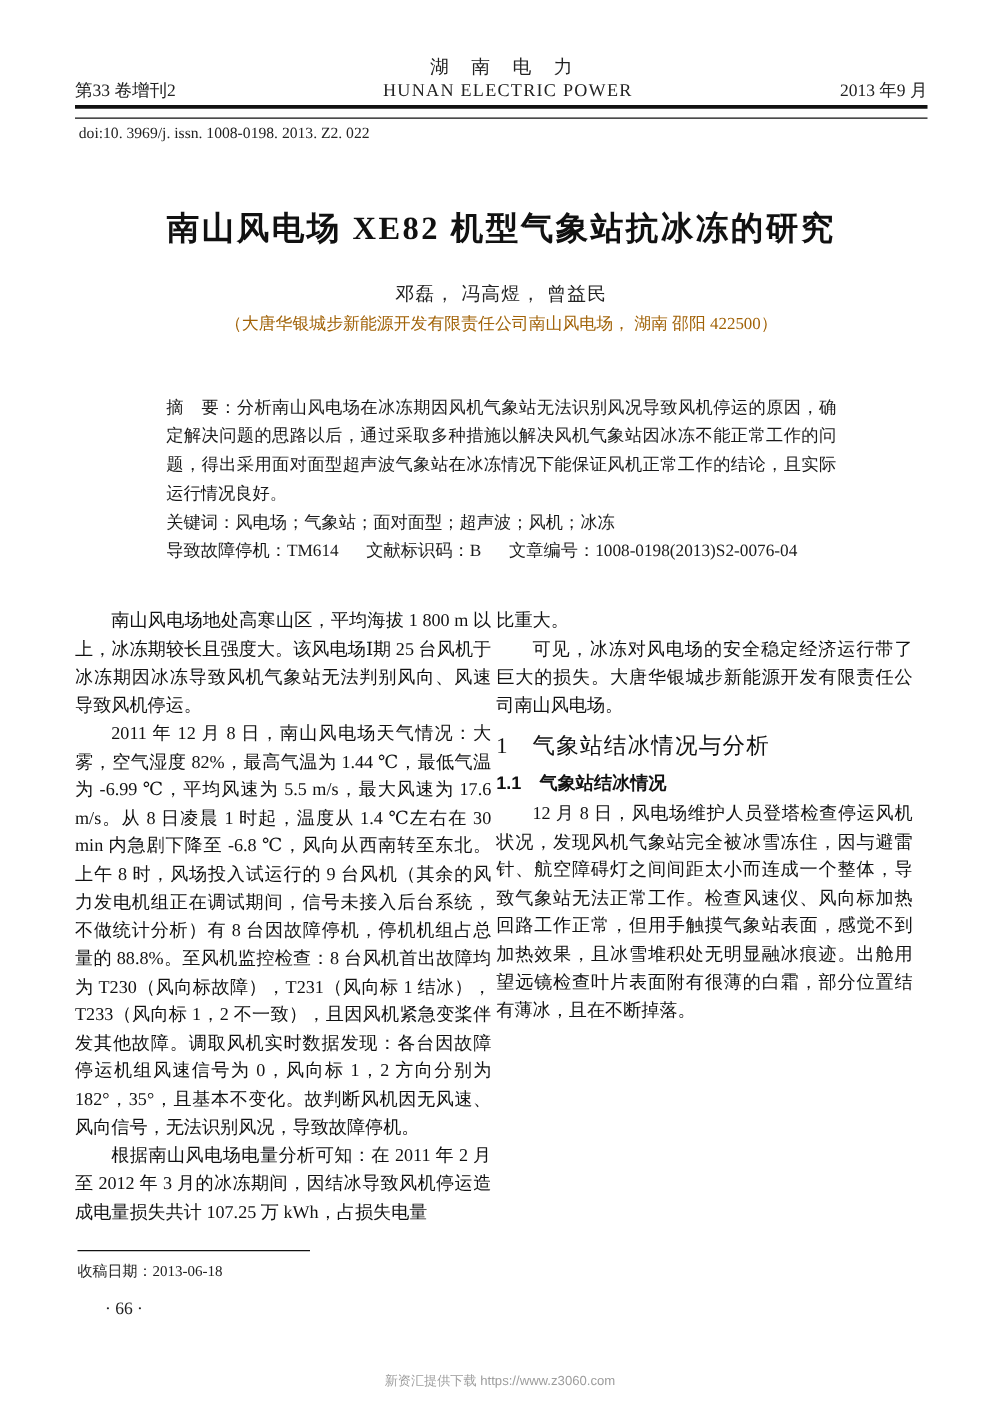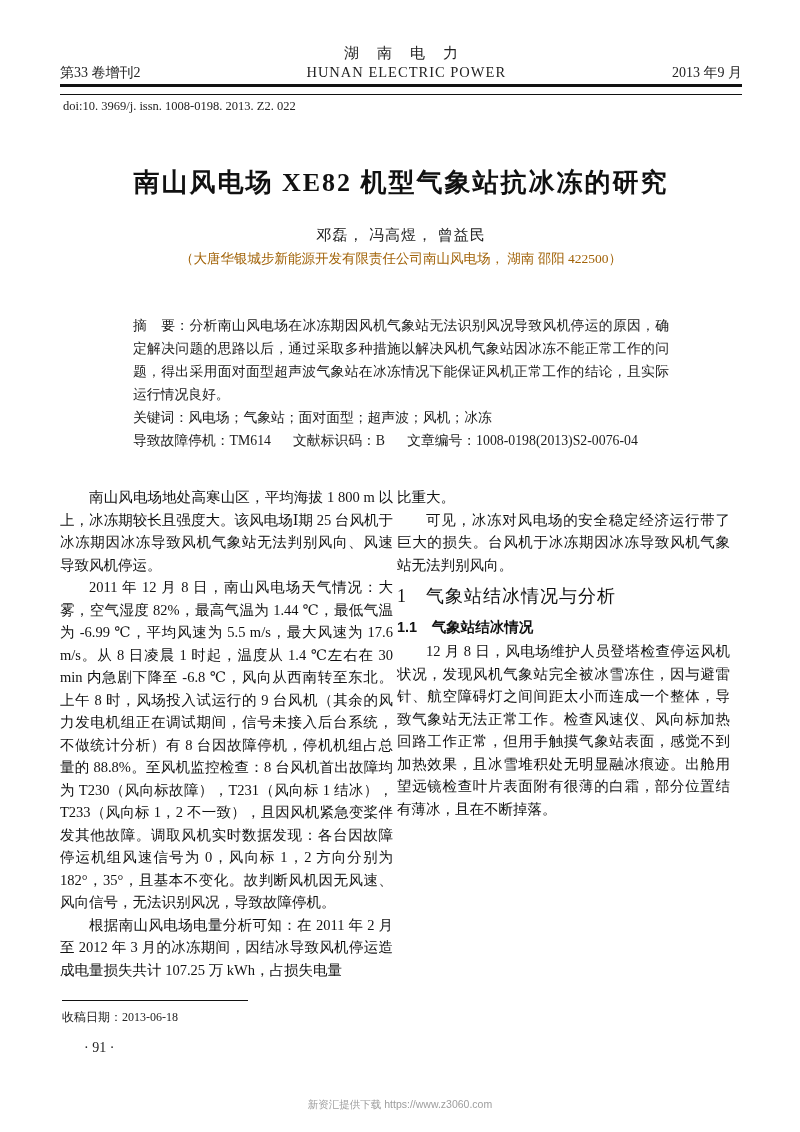--- a/index.html
+++ b/index.html
@@ -70,29 +70,29 @@
   </section>
 
   <main class="columns">
     <div class="col">
       <p>南山风电场地处高寒山区，平均海拔 1 800 m 以上，冰冻期较长且强度大。该风电场Ⅰ期 25 台风机于冰冻期因冰冻导致风机气象站无法判别风向、风速导致风机停运。</p>
       <p>2011 年 12 月 8 日，南山风电场天气情况：大雾，空气湿度 82%，最高气温为 1.44 ℃，最低气温为 -6.99 ℃，平均风速为 5.5 m/s，最大风速为 17.6 m/s。从 8 日凌晨 1 时起，温度从 1.4 ℃左右在 30 min 内急剧下降至 -6.8 ℃，风向从西南转至东北。上午 8 时，风场投入试运行的 9 台风机（其余的风力发电机组正在调试期间，信号未接入后台系统，不做统计分析）有 8 台因故障停机，停机机组占总量的 88.8%。至风机监控检查：8 台风机首出故障均为 T230（风向标故障），T231（风向标 1 结冰），T233（风向标 1，2 不一致），且因风机紧急变桨伴发其他故障。调取风机实时数据发现：各台因故障停运机组风速信号为 0，风向标 1，2 方向分别为 182°，35°，且基本不变化。故判断风机因无风速、风向信号，无法识别风况，导致故障停机。</p>
       <p>根据南山风电场电量分析可知：在 2011 年 2 月至 2012 年 3 月的冰冻期间，因结冰导致风机停运造成电量损失共计 107.25 万 kWh，占损失电量</p>
     </div>
     <div class="col">
       <p class="noindent">比重大。</p>
-      <p>可见，冰冻对风电场的安全稳定经济运行带了巨大的损失。台风机于冰冻期因冰冻导致风机气象站无法判别风向。</p>
+      <p>可见，冰冻对风电场的安全稳定经济运行带了巨大的损失。大唐华银城步新能源开发有限责任公司南山风电场。</p>
       <h2 class="sec-h2">1　气象站结冰情况与分析</h2>
       <h3 class="sec-h3">1.1　气象站结冰情况</h3>
       <p>12 月 8 日，风电场维护人员登塔检查停运风机状况，发现风机气象站完全被冰雪冻住，因与避雷针、航空障碍灯之间间距太小而连成一个整体，导致气象站无法正常工作。检查风速仪、风向标加热回路工作正常，但用手触摸气象站表面，感觉不到加热效果，且冰雪堆积处无明显融冰痕迹。出舱用望远镜检查叶片表面附有很薄的白霜，部分位置结有薄冰，且在不断掉落。</p>
     </div>
   </main>
 
   <div class="footnote">
     <div class="fn-rule"></div>
     <div><span>收稿日期：</span><span>2013-06-18</span></div>
   </div>
 
-  <div class="page-number">· 91 ·</div>
+  <div class="page-number">· 66 ·</div>
 
   <div class="watermark">新资汇提供下载 https://www.z3060.com</div>
 
 </div>
 
 </body></html>

